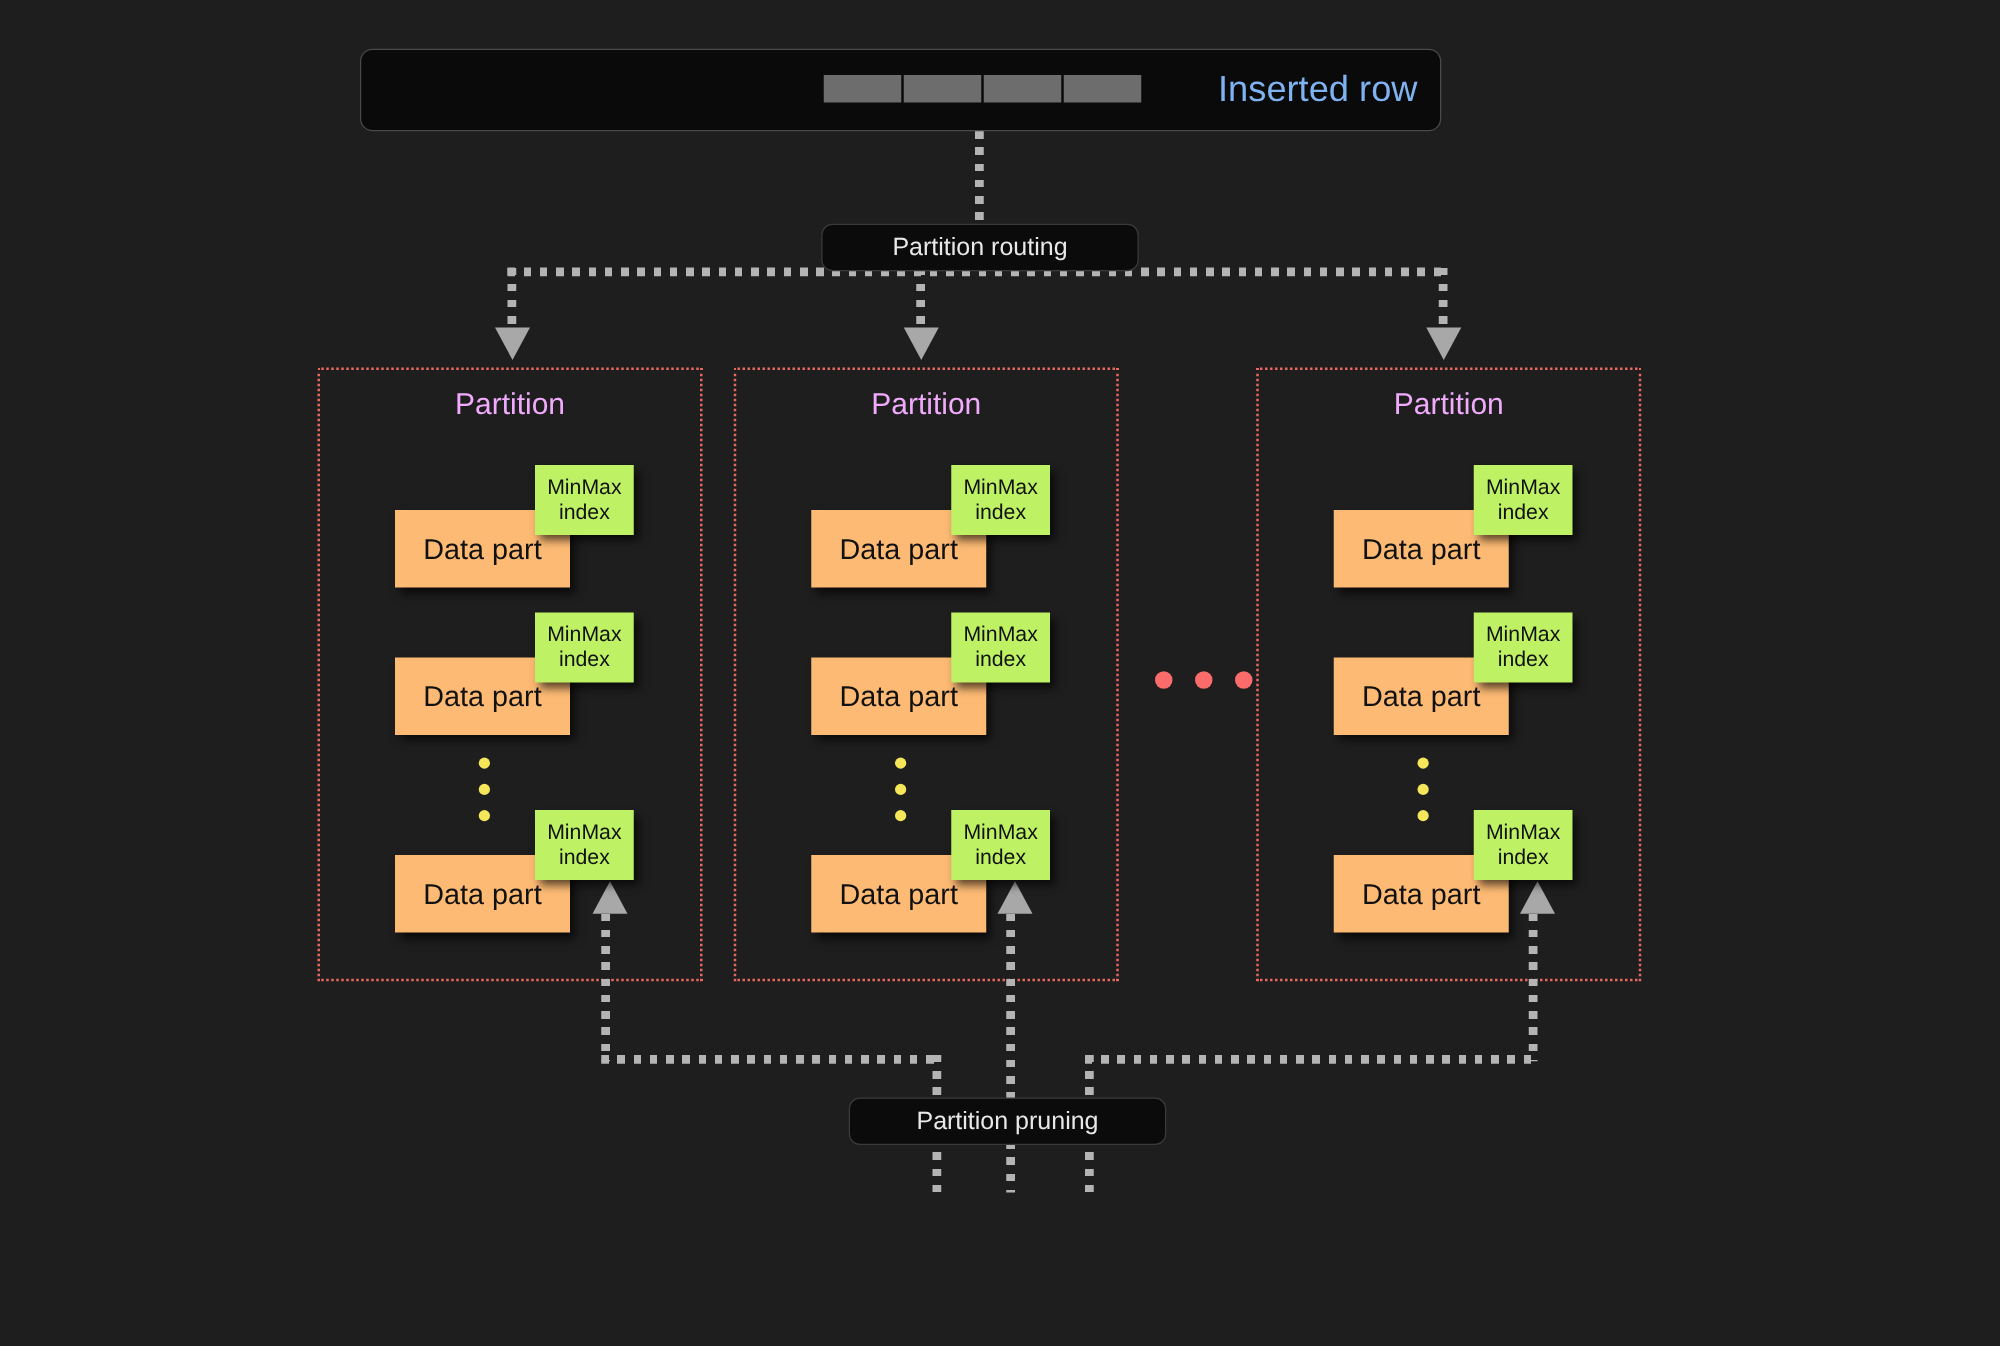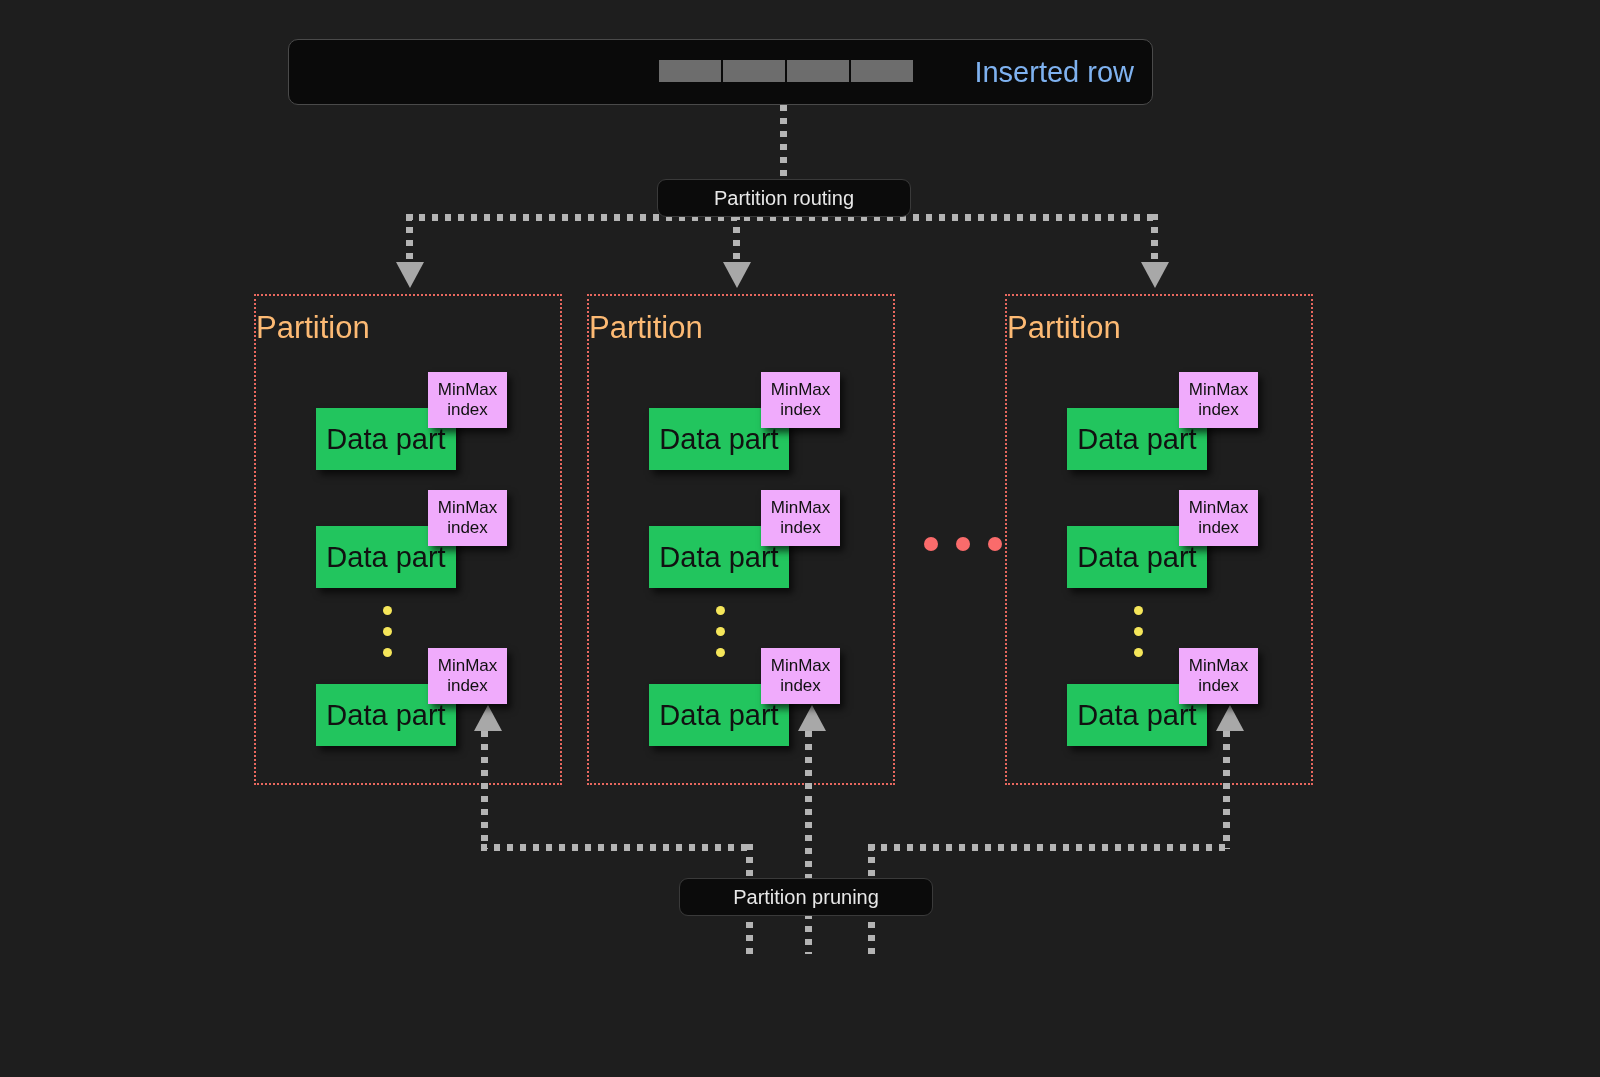--- a/index.html
+++ b/index.html
@@ -117,51 +117,52 @@
     border: 2px dotted #e8685f;
   }
   #partition-0 { left: 254px; }
   #partition-1 { left: 587px; }
   #partition-2 { left: 1005px; }
 
   .partition-title {
     position: absolute;
     top: 14px;
     left: 0; right: 0;
-    color: #fdba74;
-    font-size: 31px;
+    text-align: center;
+    color: #f0abfc;
+    font-size: 24px;
   }
 
   
   .part-group { position: absolute; }
   .part-group-0 { top: 76px; }
   .part-group-1 { top: 194px; }
   .part-group-2 { top: 352px; }
 
   .data-part {
     position: absolute;
     left: 60px;
     top: 36px;
     width: 140px;
     height: 62px;
-    background: #22c55e;
+    background: #fdba74;
     color: #111;
-    font-size: 29px;
+    font-size: 23px;
     display: flex;
     align-items: center;
     justify-content: center;
     box-shadow: 4px 5px 7px rgba(0,0,0,0.65);
   }
   .minmax {
     position: absolute;
     left: 172px;
     top: 0px;
     width: 79px;
     height: 56px;
-    background: #f0abfc;
+    background: #bef264;
     color: #111;
     font-size: 17px;
     line-height: 1.15;
     text-align: center;
     display: flex;
     align-items: center;
     justify-content: center;
     box-shadow: 4px 5px 7px rgba(0,0,0,0.65);
     z-index: 3;
   }

